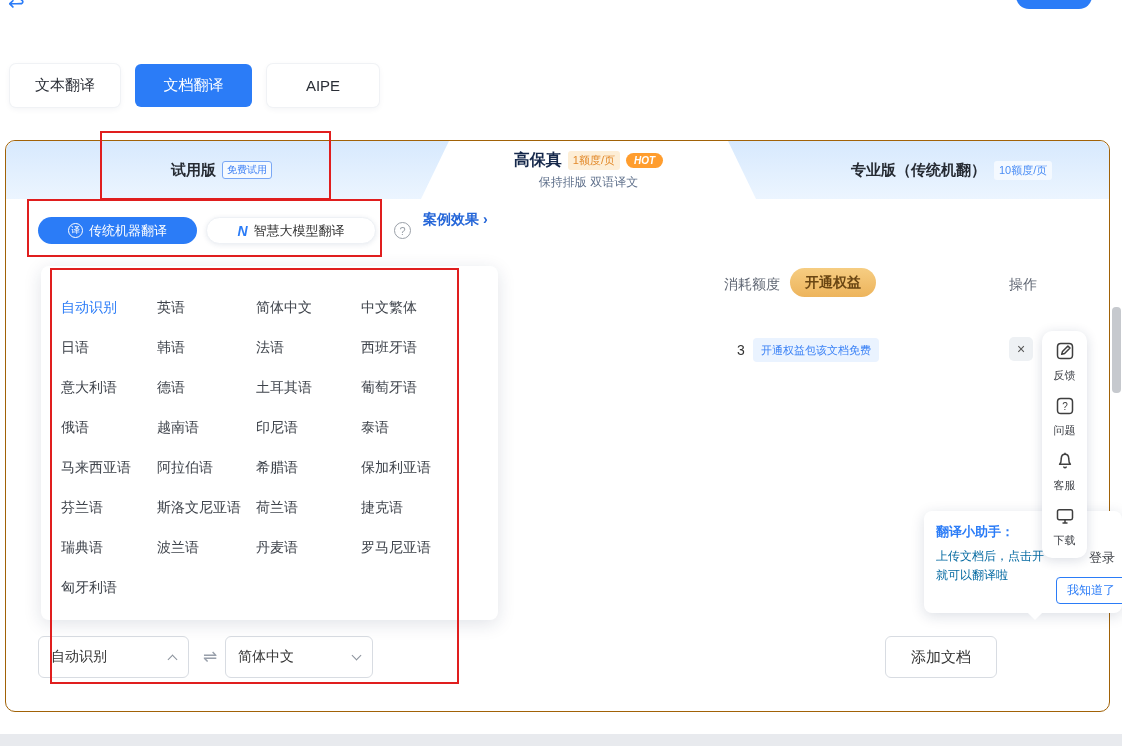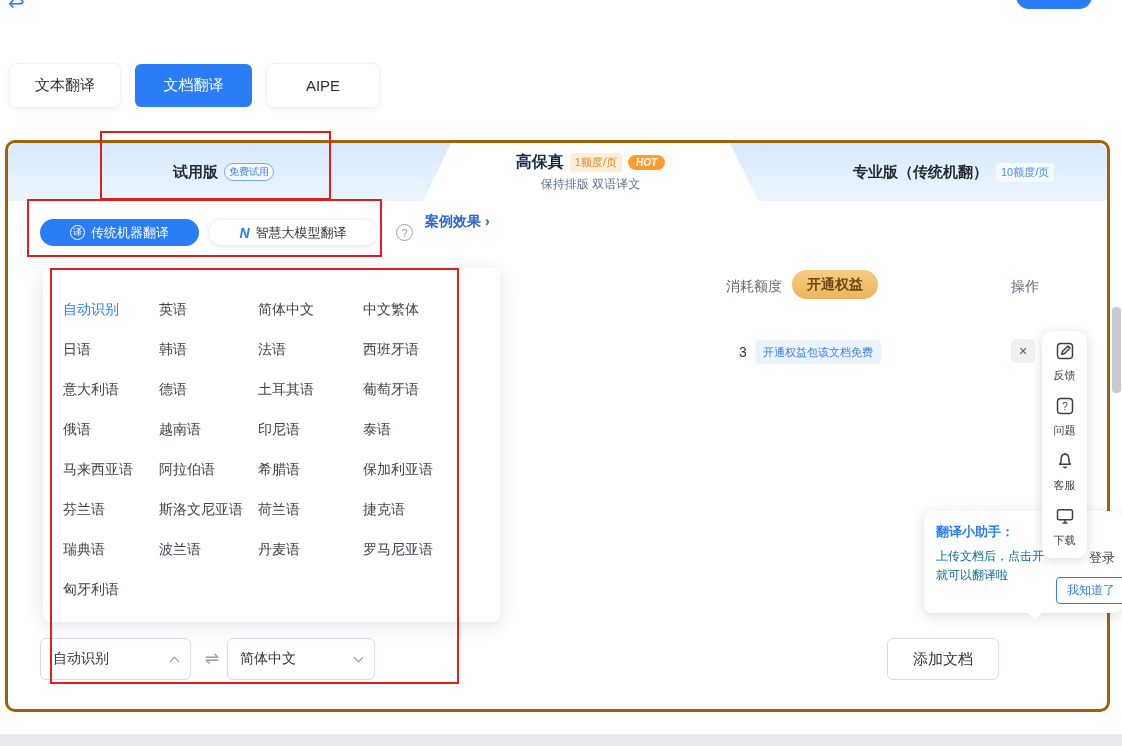--- a/index.html
+++ b/index.html
@@ -13,33 +13,33 @@
   
   .main-tabs { position:absolute; left:10px; top:64px; display:flex; gap:15px; z-index:2; }
   .mtab { height:43px; border-radius:6px; display:flex; align-items:center; justify-content:center;
           font-size:15px; color:#2a2e36; background:#fff;
           box-shadow:0 0 0 1px #f0f2f5, 0 2px 6px rgba(30,50,90,.06); cursor:pointer; }
   .mtab.t1 { width:110px; } .mtab.t2 { width:117px; } .mtab.t3 { width:112px; }
   .mtab.active { background:#2b7cf7; color:#fff; font-weight:normal; box-shadow:none; }
 
   
   .card { position:absolute; left:5px; top:140px; width:1105px; height:572px; background:#fff;
-          border:3px solid #a16207; border-radius:10px; }
+          border:1px solid #a16207; border-radius:10px; }
 
   
   .plan-header { position:absolute; left:0; top:0; width:100%; height:58px;
                  background:linear-gradient(180deg,#d7e9fd 0%,#ecf5ff 100%); border-radius:10px 10px 0 0; }
   .active-shape { position:absolute; left:415px; top:0; width:335px; height:58px; background:#fff;
                   clip-path:polygon(28px 0, 307px 0, 335px 58px, 0 58px); }
   .plan { position:absolute; top:0; height:58px; display:flex; align-items:center; cursor:pointer; }
   .plan.trial { left:165px; gap:6px; }
   .plan.hifi { left:415px; width:335px; flex-direction:column; justify-content:center; gap:3px; }
   .plan.pro { left:845px; gap:8px; }
   .plan-title { font-size:15px; font-weight:bold; color:#262b33; }
-  .trial-badge { font-size:10px; color:#3a7ef5; border:1px solid #7aa8f5; border-radius:9px; padding:1px 4px; background:rgba(255,255,255,.65); }
+  .trial-badge { font-size:10px; color:#3a7ef5; border:1px solid #7aa8f5; border-radius:3px; padding:1px 4px; background:rgba(255,255,255,.65); }
   .hifi-row { display:flex; align-items:center; gap:6px; }
   .hifi-title { font-size:16px; font-weight:bold; color:#15284b; }
   .hifi-badge { font-size:11px; color:#e28a2b; background:#fdeed6; border-radius:3px; padding:2px 5px; }
   .hot-badge { font-size:10px; font-weight:bold; font-style:italic; color:#fff; background:#ff9d2e; border-radius:9px; padding:2px 8px; }
   .hifi-sub { font-size:12px; color:#60718c; }
   .pro-badge { font-size:11px; color:#4a8df5; background:#f4f9ff; border-radius:3px; padding:2px 5px; }
 
   
   .pill { position:absolute; top:76px; height:27px; border-radius:14px; display:flex; align-items:center;
           justify-content:center; gap:6px; font-size:13px; cursor:pointer; }

